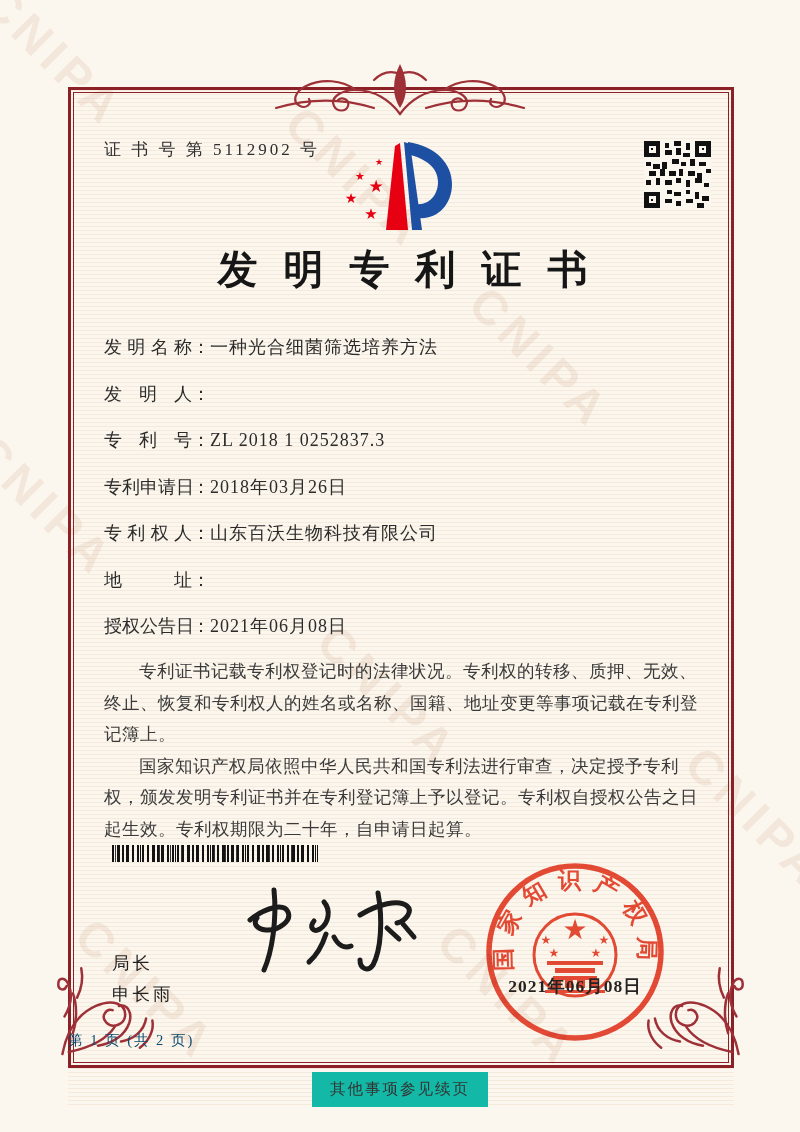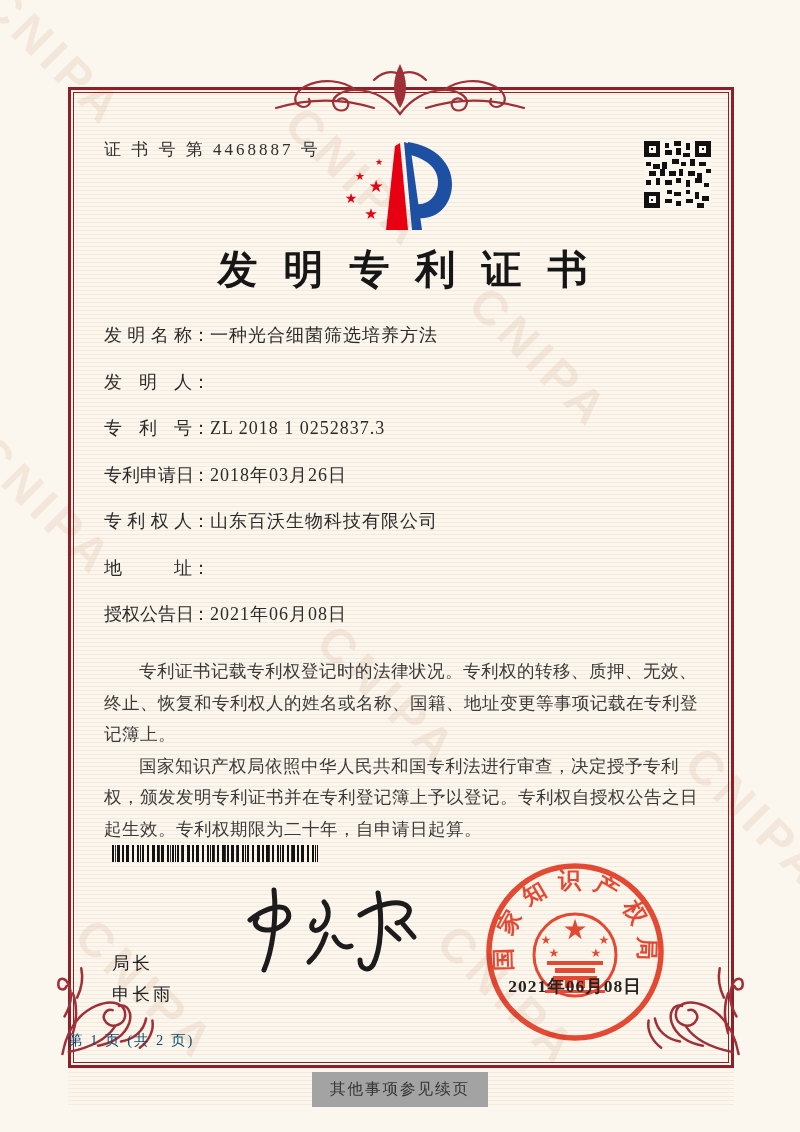--- a/index.html
+++ b/index.html
@@ -32,21 +32,21 @@
     position:absolute; left:104px; top:138px; font-size:17px;
     letter-spacing:3px; color:#2e2e2e;
   }
   .logo { position:absolute; left:336px; top:130px; width:132px; height:110px; }
   .qr   { position:absolute; left:644px; top:141px; width:67px; height:67px; }
   .title {
     position:absolute; left:68px; top:242px; width:666px; text-align:center;
     font-size:40px; font-weight:bold; letter-spacing:26px; padding-left:29px;
     color:#161616;
   }
-  .fields { position:absolute; left:104px; top:322px; width:600px; font-size:18px; }
+  .fields { position:absolute; left:104px; top:334px; width:600px; font-size:18px; }
   .frow { display:flex; line-height:26px; margin-bottom:20.5px; white-space:nowrap; }
   .flabel {
     display:inline-block; width:88px; text-align:justify; text-align-last:justify;
     color:#2b2b2b;
   }
   .fcolon { display:inline-block; }
   .fvalue { display:inline-block; letter-spacing:1px; }
   .grant-first { width:340px; display:inline-flex; }
   .paras {
     position:absolute; left:104px; top:656px; width:600px;
@@ -70,21 +70,21 @@
   .seal-arc { font-size:23px; font-weight:bold; letter-spacing:11px; fill:#e5402b;
               font-family:"Liberation Serif","DejaVu Serif",serif; }
   .seal-date { font-size:17.5px; font-weight:bold; letter-spacing:1px; fill:#141414;
                font-family:"Liberation Serif","DejaVu Serif",serif; }
   .page-info {
     position:absolute; left:68px; top:1031px; width:788px; text-align:left;
     font-size:14.5px; letter-spacing:2px; color:#0c4a6e;
   }
   .cont-note {
     position:absolute; left:50%; top:1072px; transform:translateX(-50%);
-    background:#a3a3a3; padding:7px 18px; font-size:15.5px; letter-spacing:2px;
+    background:#14b8a6; padding:7px 18px; font-size:15.5px; letter-spacing:2px;
     color:#333; white-space:nowrap;
   }
   .flourish { position:absolute; width:115px; height:118px; }
   .fl-bl { left:52px;  top:948px; }
   .fl-br { left:634px; top:948px; transform:scaleX(-1); }
   .top-ornament { position:absolute; left:270px; top:50px; width:260px; height:72px; }
 </style>
 </head>
 <body>
 
@@ -136,21 +136,21 @@
       <path d="M16,98 C36,94 52,86 60,74"></path>
       <path d="M44,92 C58,90 70,82 74,70 C77,60 72,52 64,54"></path>
       <path d="M66,88 C78,86 88,78 90,66"></path>
       <path d="M84,94 C92,88 98,78 96,68"></path>
       <path d="M12,64 C18,54 20,44 16,34 C13,26 6,26 6,33 C6,39 12,40 14,35"></path>
       <path d="M20,80 C24,68 24,52 20,42"></path>
       <path d="M28,18 C30,28 28,38 24,46"></path>
     </g>
   </svg>
 
-  <div class="cert-no">证 书 号 第 4468887 号</div>
+  <div class="cert-no">证 书 号 第 5112902 号</div>
 
   <svg class="logo" viewBox="0 0 132 110">
     <g font-family="'DejaVu Sans',sans-serif" fill="#e60012" text-anchor="middle">
       <text x="24" y="50" font-size="11">★</text>
       <text x="43" y="35" font-size="9">★</text>
       <text x="40" y="62" font-size="17">★</text>
       <text x="15" y="73" font-size="14">★</text>
       <text x="35" y="89" font-size="15">★</text>
     </g>
     <polygon points="59,16 64,13 72,100 50,100" fill="#e60012"></polygon>

